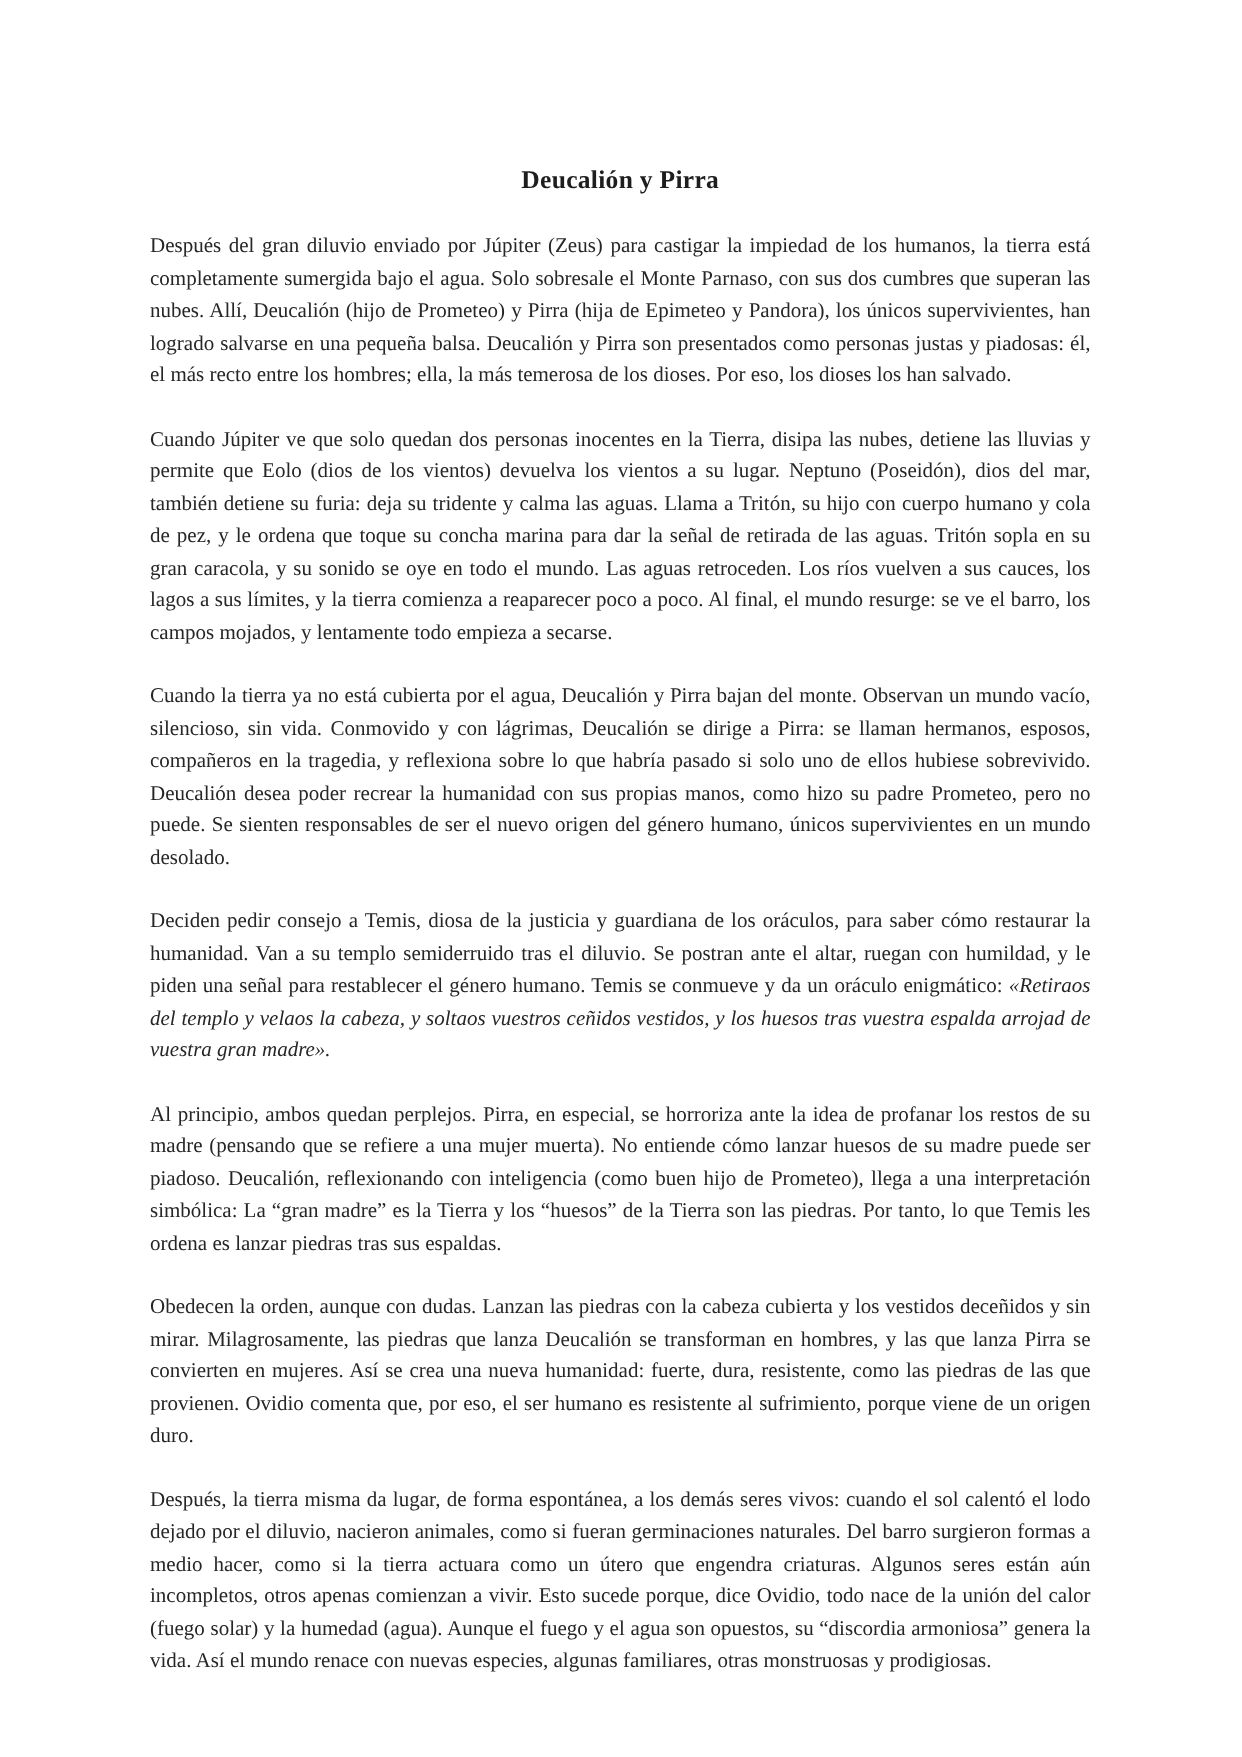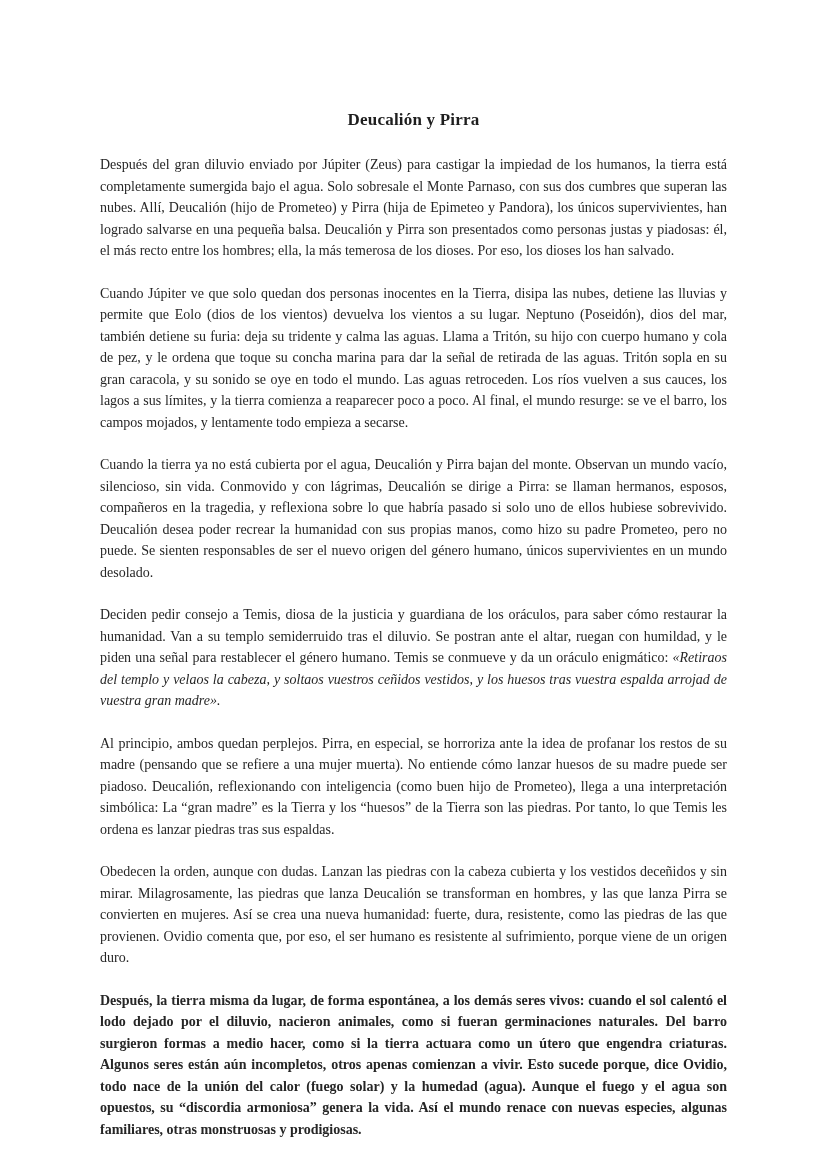--- a/index.html
+++ b/index.html
@@ -33,21 +33,20 @@
   .para {
     margin: 0 0 21px 0;
     font-size: 14px;
     line-height: 21.5px;
     text-align: justify;
     text-justify: inter-word;
     color: #262626;
   }
   .para:last-child {
     margin-bottom: 17px;
-    font-weight: bold;
   }
   .oracle-quote {
     font-style: italic;
   }
 </style>
 </head>
 <body>
 
 <div class="page">
   <h1 class="doc-title">Deucalión y Pirra</h1>

